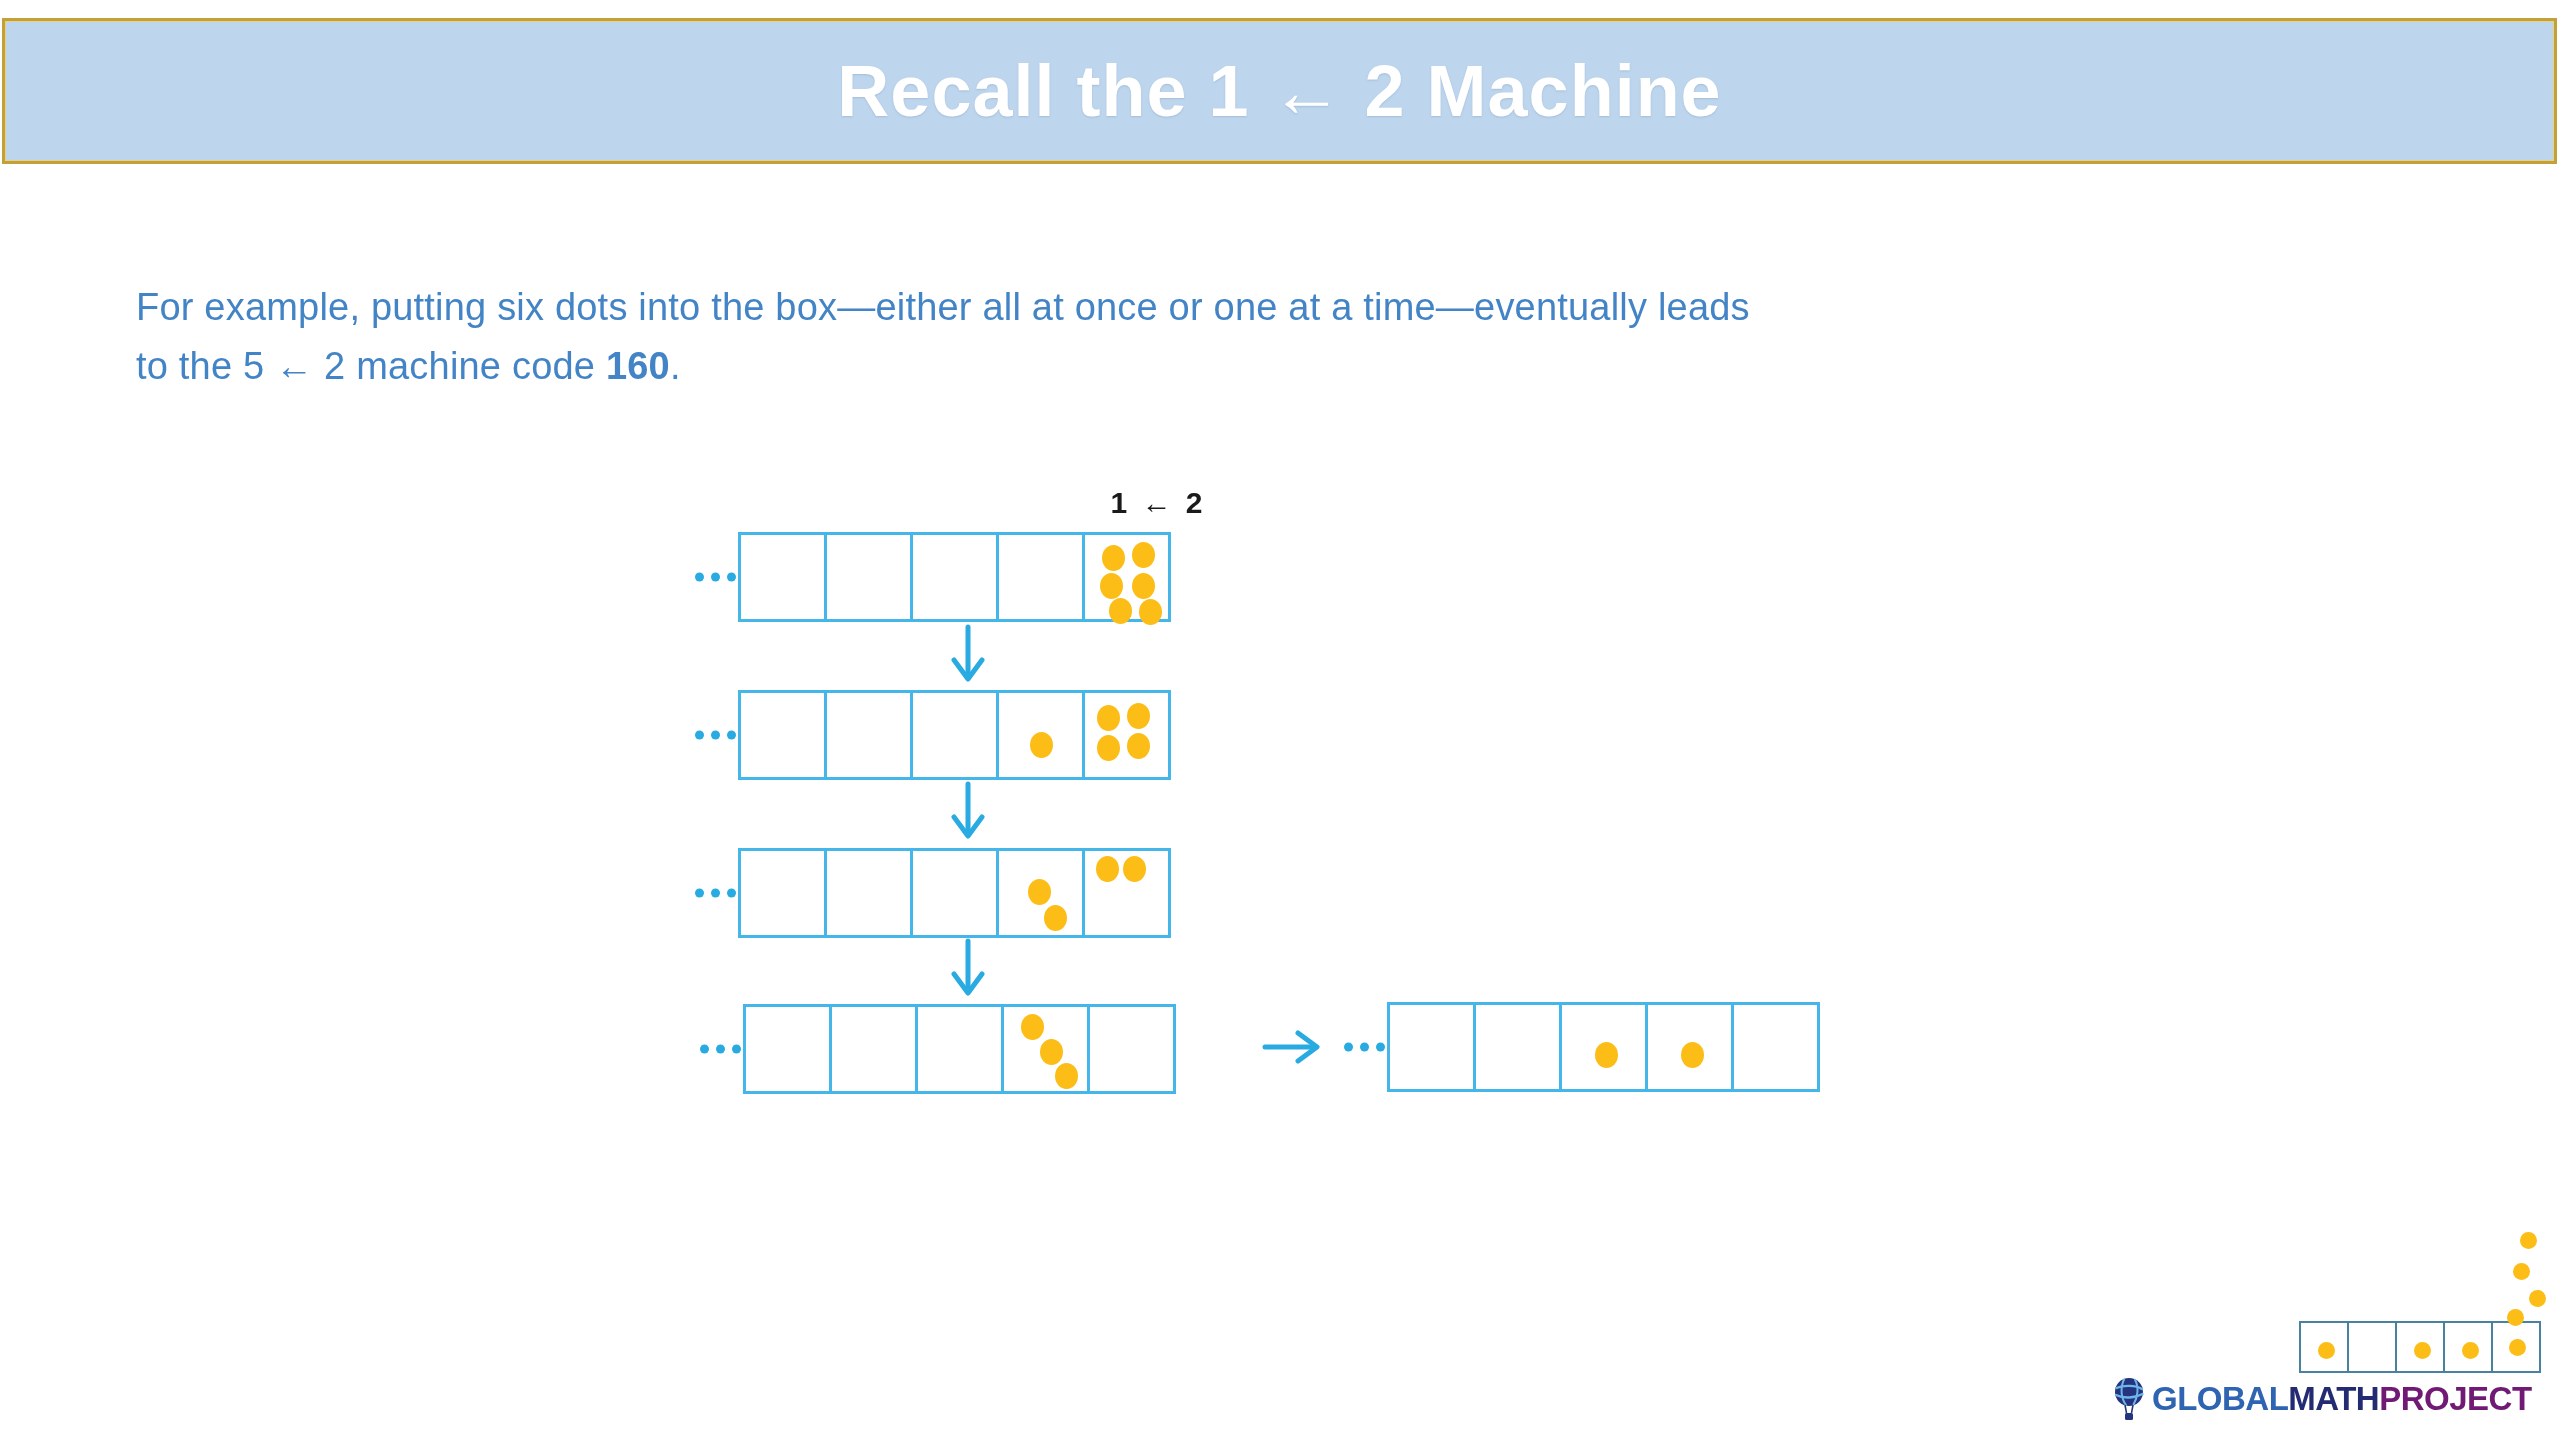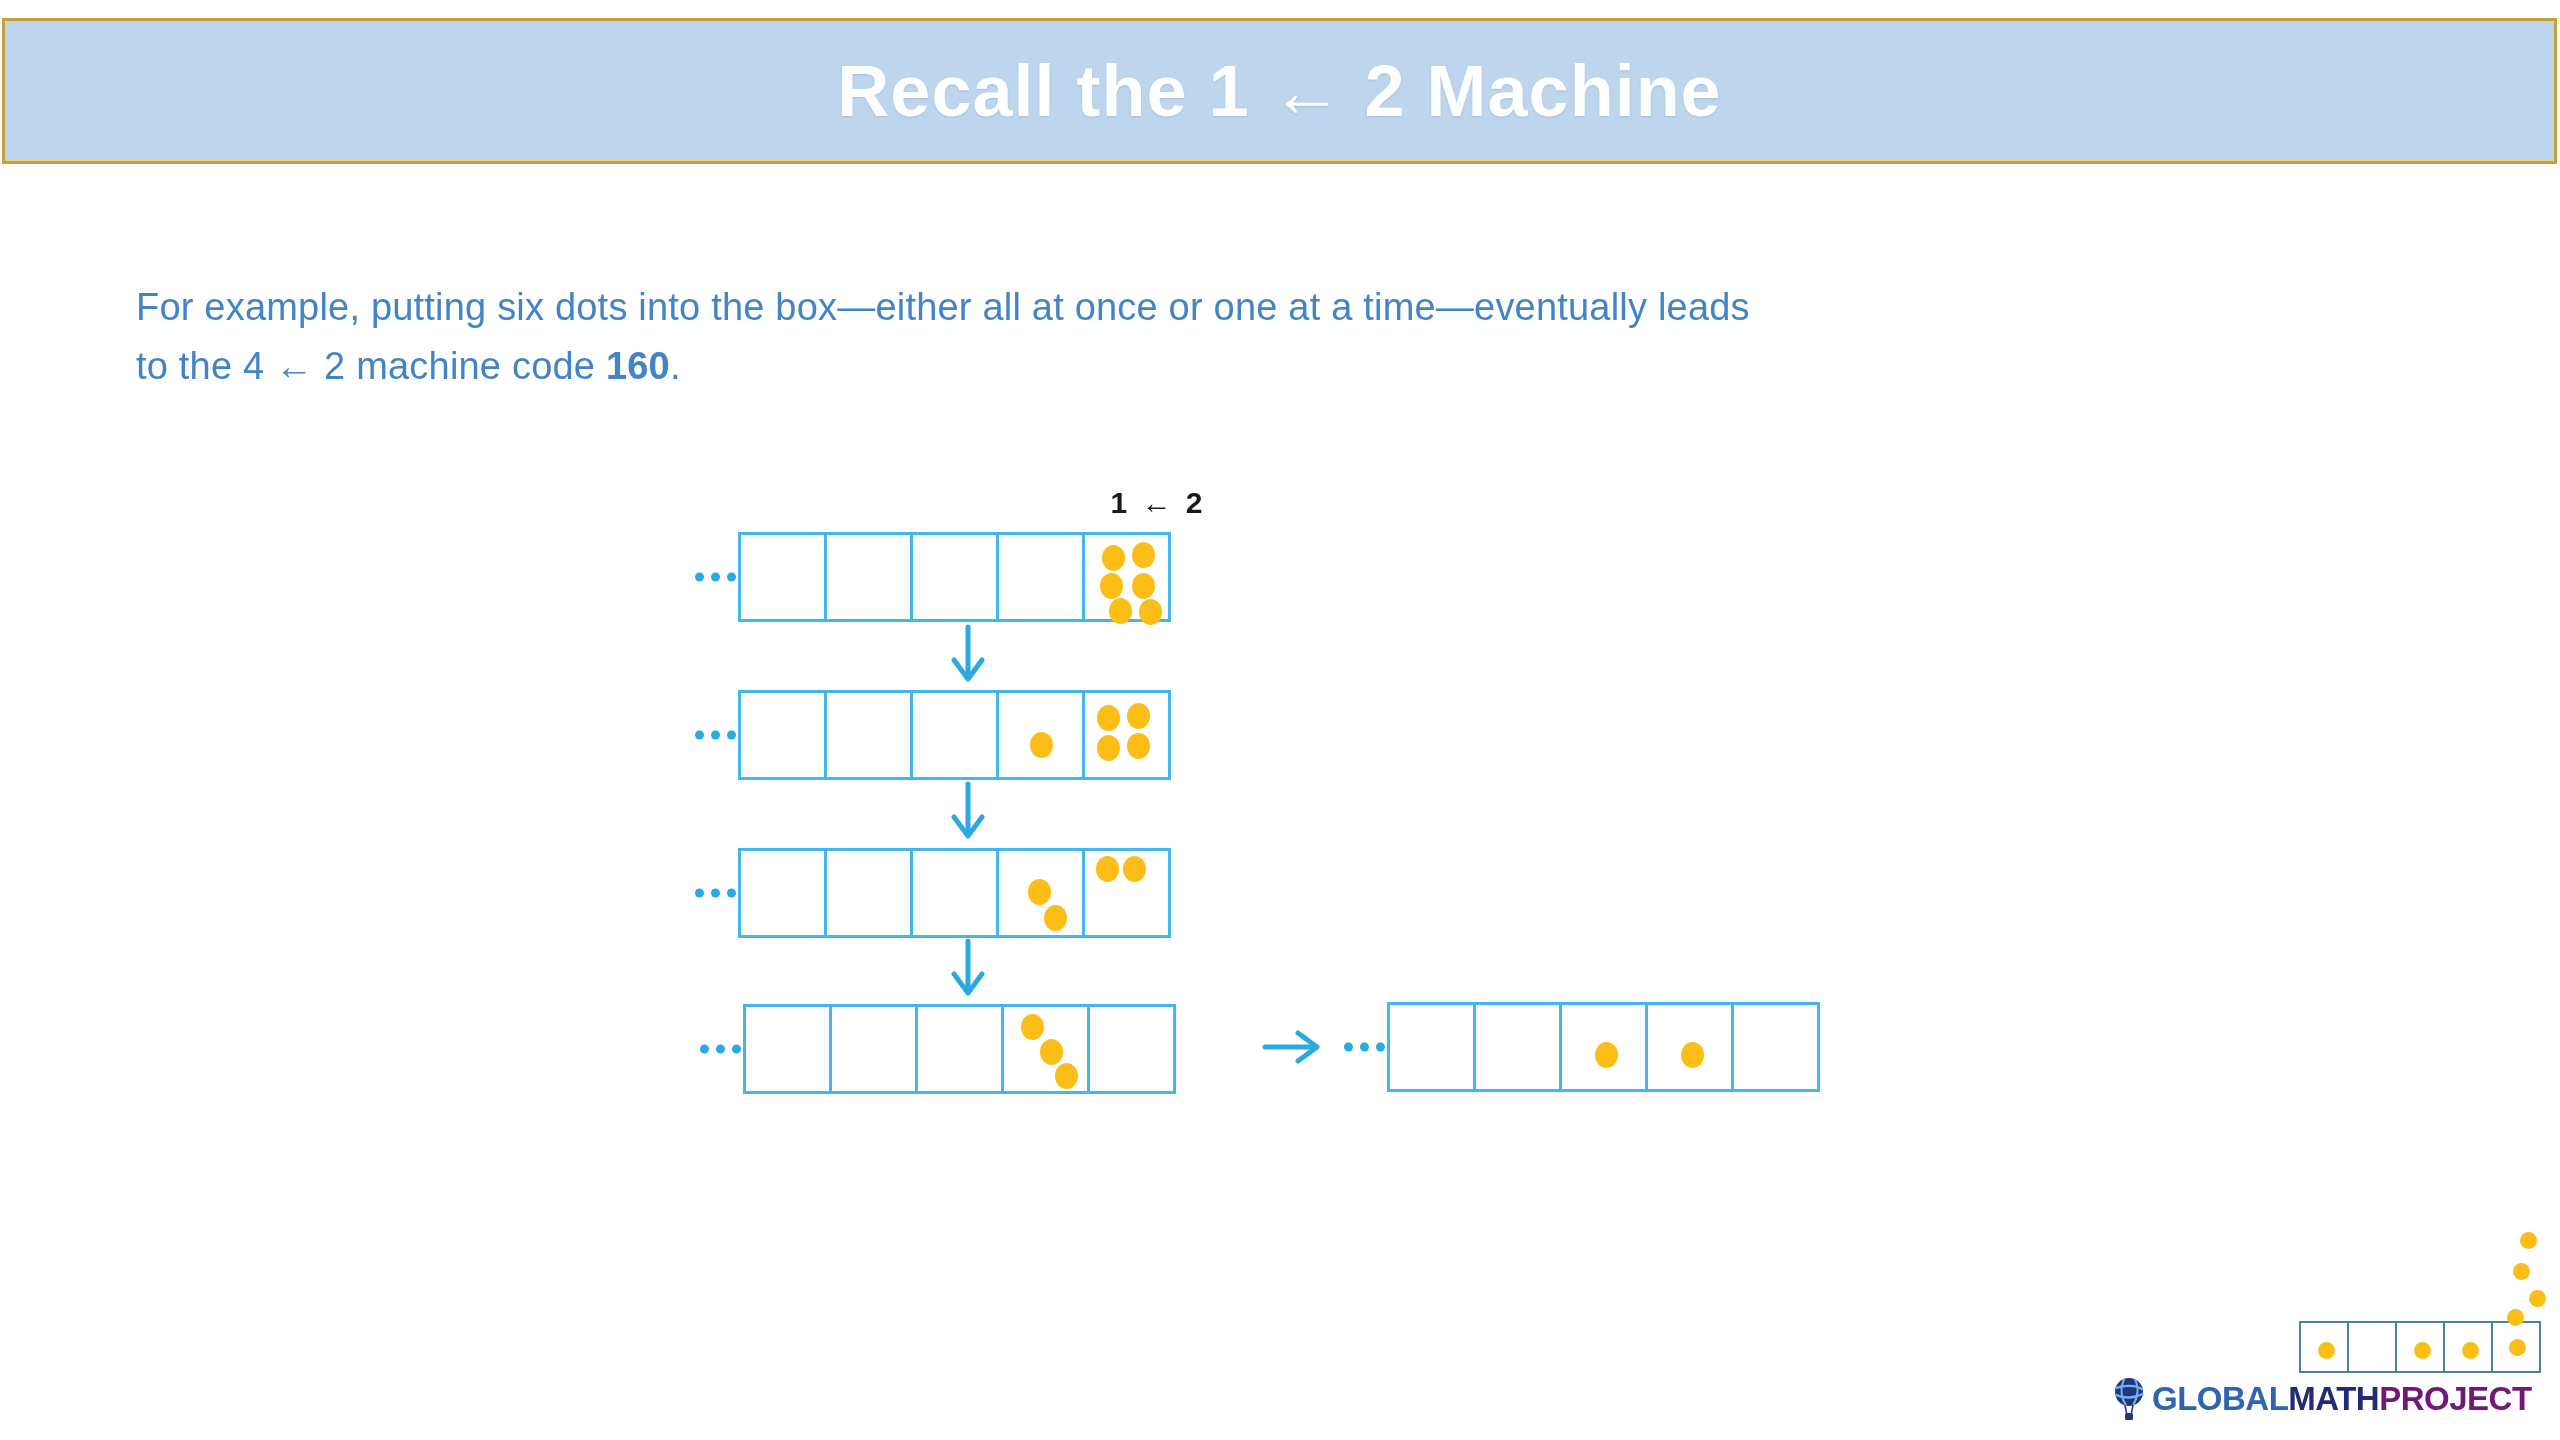--- a/index.html
+++ b/index.html
@@ -65,21 +65,21 @@
 </style>
 </head>
 <body>
 
 <header class="title-bar">
   <div class="title-text">Recall the 1 ← 2 Machine</div>
 </header>
 
 <div class="paragraph">
   <span>For example, putting six dots into the box—either all at once or one at a time—eventually leads</span><br>
-  <span>to the 4 ← 2 machine code </span><b>160</b><span>.</span>
+  <span>to the 5 ← 2 machine code </span><b>160</b><span>.</span>
 </div>
 
 <div id="diagram">
     <div class="m-row" style="left: 741px; top: 532px;">
       <div class="ellipsis">
         <i></i>
         <i></i>
         <i></i>
       </div>
       <div class="m-box" style="border-color: rgb(69, 182, 234);"></div>

